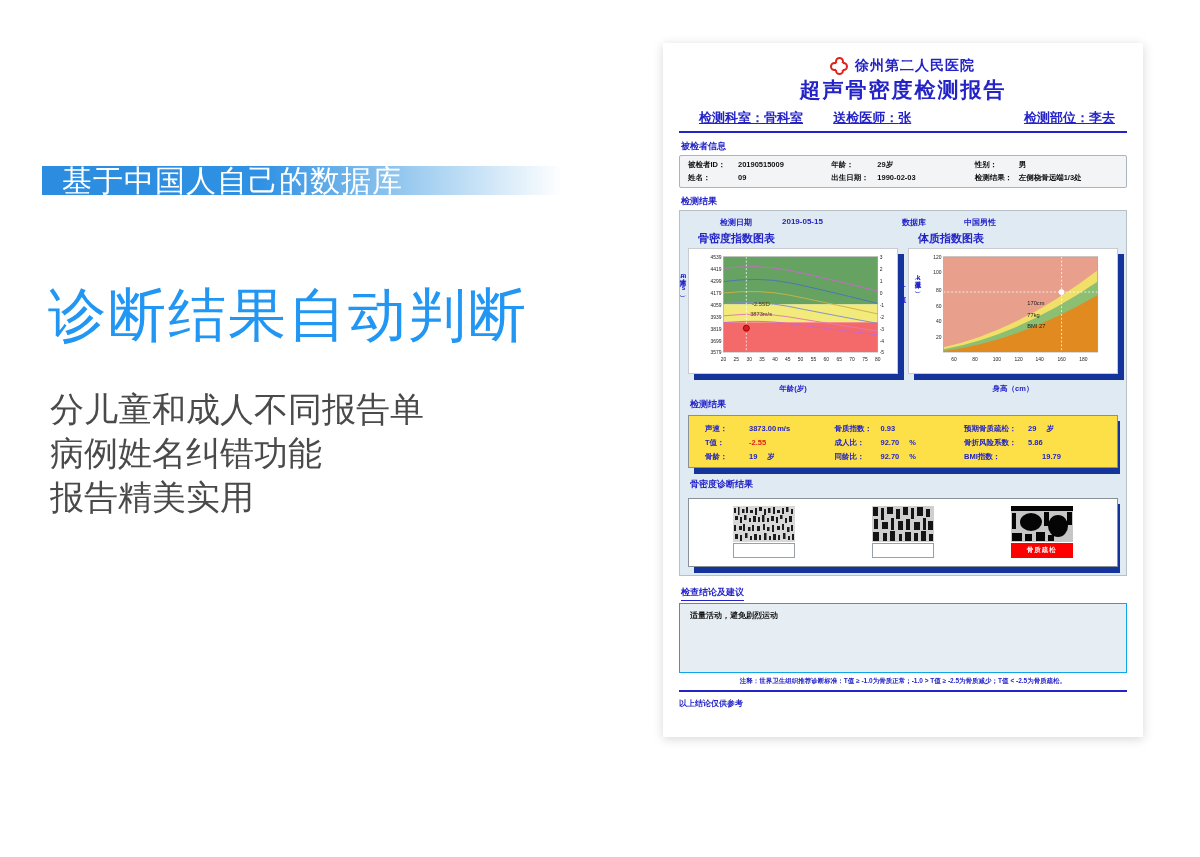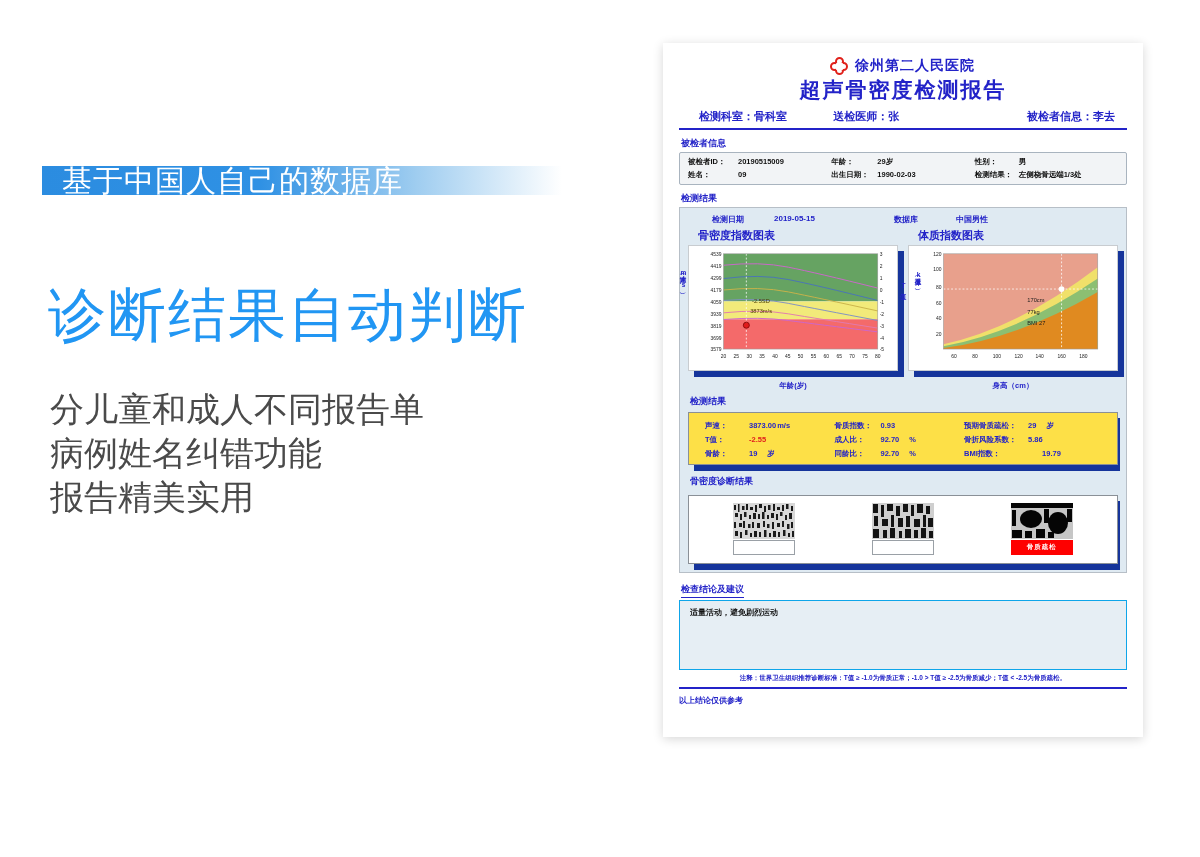--- a/index.html
+++ b/index.html
@@ -52,22 +52,22 @@
   }
   .clover .c-t { left:3.5px; top:-1px; }
   .clover .c-b { left:3.5px; top:8px; }
   .clover .c-l { left:-1px; top:3.5px; }
   .clover .c-r { left:8px; top:3.5px; }
   .clover .c-c { left:3.5px; top:3.5px; border-color:#ffffff; background:#ffffff; }
   #hosp-name { color:#2323c8; font-size:14px; font-weight:bold; letter-spacing:1px; }
   #rpt-title { color:#2323c8; font-size:21px; font-weight:bold; letter-spacing:2px; margin-top:1px; }
 
   #doc-row {
-    display:flex; margin-top:5px; color:#2323c8; font-size:11px; font-weight:bold;
-    padding:0 6px 4px 6px; border-bottom:2px solid #2323c8;
+    display:flex; margin-top:5px; color:#2323c8; font-size:13px; font-weight:bold;
+    padding:0 6px 4px 6px; border-bottom:2px solid #2323c8;text-decoration:underline;
   }
   #doc-row .dc { flex:1; }
   #doc-row .dc:nth-child(1){ flex:0 0 34%; padding-left:14px;}
   #doc-row .dc:nth-child(2){ flex:0 0 33%; }
   #doc-row .dc:nth-child(3){ flex:0 0 33%; text-align:right; padding-right:6px;}
 
   
   .sec-h { color:#2323c8; font-size:9px; font-weight:bold; margin:7px 0 2px 2px; }
   .sec-h.ul { border-bottom:1px solid #2323c8; display:inline-block; padding-bottom:1px; }
 
@@ -82,21 +82,21 @@
   .pf .val { font-weight:bold; }
   .pf.w1 .lbl { min-width:50px; }
   .pf.w2 .lbl { min-width:46px; }
   .pf.w3 .lbl { min-width:44px; }
 
   
   #results-panel {
     border:1px solid #b7bfc7; background:#dfeaf2; padding:6px 8px 8px 8px;
   }
   #date-row { display:flex; gap:0; font-size:8px; color:#2323c8; font-weight:bold; padding-left:24px; }
-  #date-row .d1 { width:62px; }
+  #date-row .d1 { width:62px;margin-left:8px; }
   #date-row .d2 { width:120px; }
   #date-row .d3 { width:62px; }
 
   #charts-row { display:flex; gap:10px; margin-top:3px; }
   .chart-col { flex:1; }
   .chart-title { color:#2323c8; font-size:11px; font-weight:bold; margin-bottom:2px; padding-left:10px; }
 
   .chart-shell { position:relative; }
   .chart-shadow {
     position:absolute; left:6px; top:6px; right:-6px; bottom:-6px;
@@ -193,21 +193,21 @@
   </div>
 
   <div id="doc-row">
     <div class="dc">
       <span>检测科室：</span><span>骨科室</span>
     </div>
     <div class="dc">
       <span>送检医师：</span><span>张</span>
     </div>
     <div class="dc">
-      <span>被检者信息：</span><span>李去</span>
+      <span>检测部位：</span><span>李去</span>
     </div>
   </div>
 
   
   <div class="sec-h">被检者信息</div>
   <div id="patient-box">
     <div class="pf w1">
           <span class="lbl">被检者ID：</span>
           <span class="val">20190515009</span>
         </div>

